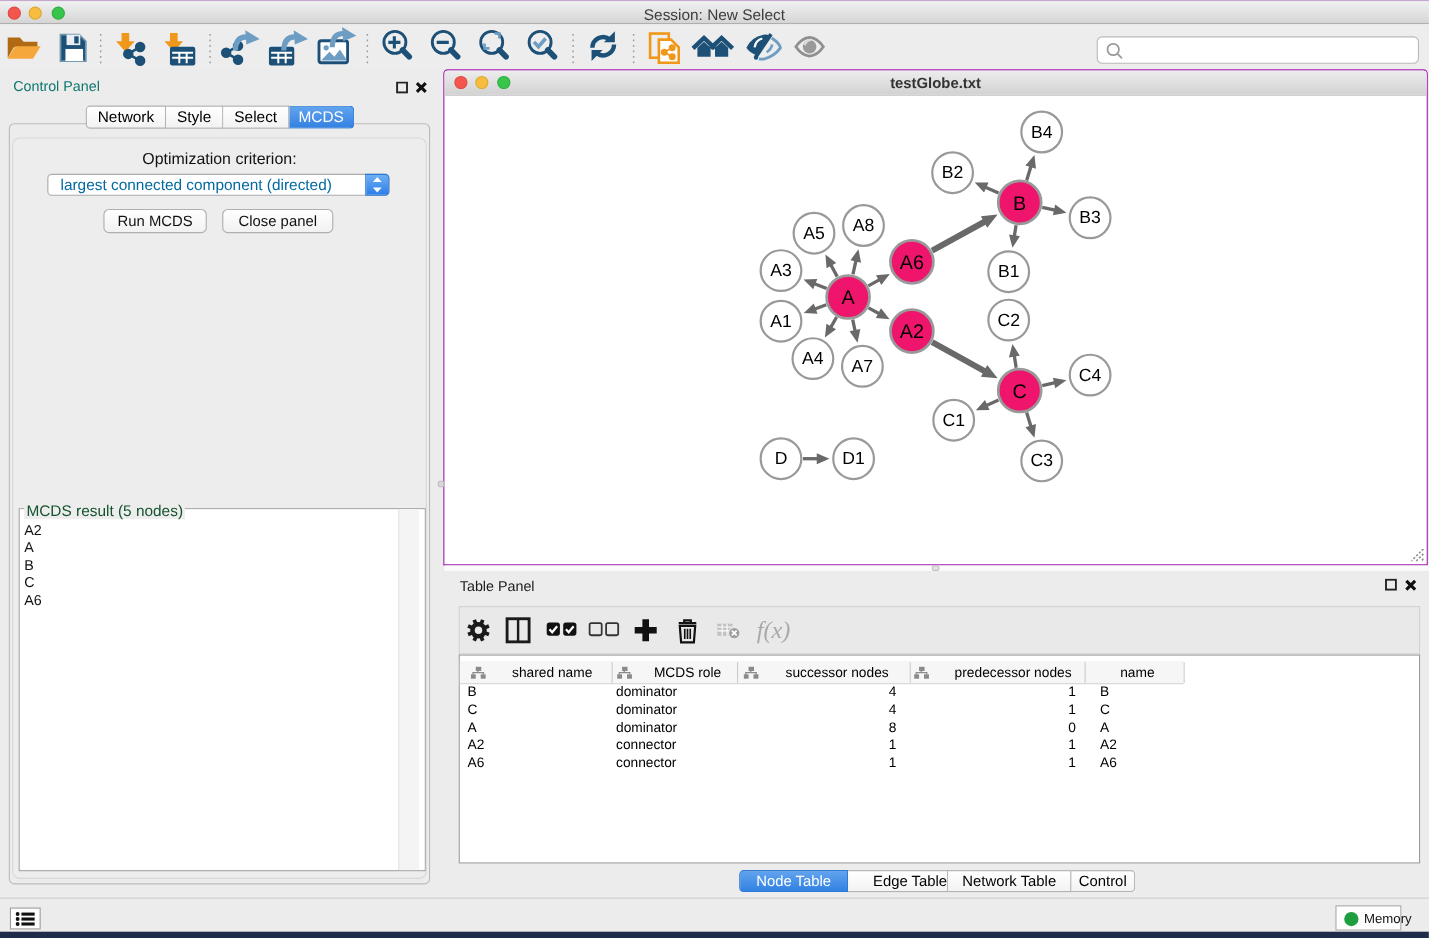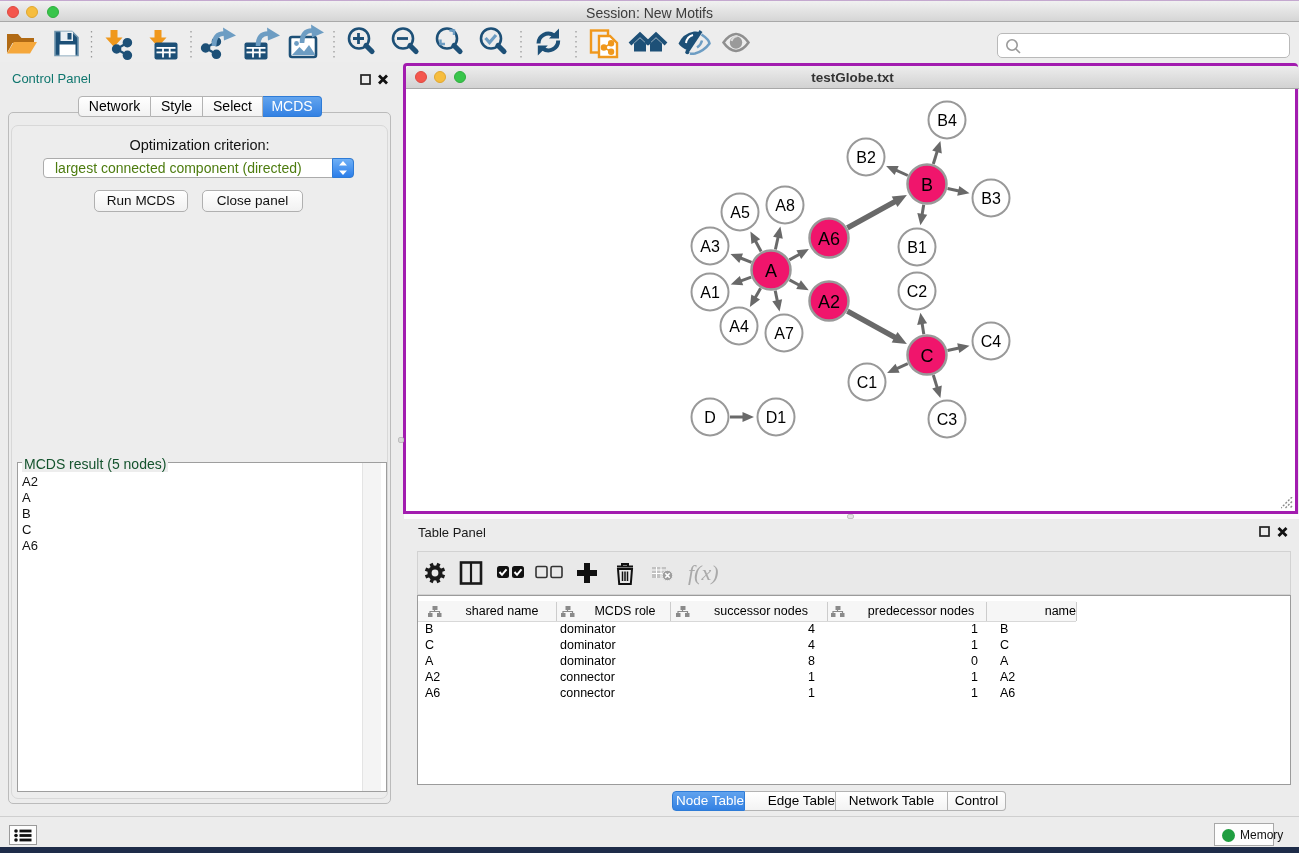--- a/index.html
+++ b/index.html
@@ -5,21 +5,21 @@
 body{font-family:"Liberation Sans",sans-serif;position:relative;background:#ececec}
 .abs{position:absolute}
 .ttl{border-radius:50%;width:12px;height:12px;display:inline-block}
 </style></head><body>
 
 <div class="abs" style="left:0;top:0;width:1299px;height:2px;background:#c4a8cf"></div>
 <div class="abs" style="left:0;top:1px;width:1299px;height:21px;background:linear-gradient(#f1f1f1,#d5d5d5);border-bottom:1px solid #a9a9a9">
  <span class="abs ttl" style="left:7px;top:5px;background:#f4564d;border:1px solid #dd4a41"></span>
  <span class="abs ttl" style="left:26px;top:5px;background:#f6bd3e;border:1px solid #e0a730"></span>
  <span class="abs ttl" style="left:47px;top:5px;background:#38c54b;border:1px solid #2fae3e"></span>
- <div class="abs" style="left:0;right:0;top:4px;text-align:center;font-size:14px;color:#3c3c3c">Session: New Motifs</div>
+ <div class="abs" style="left:0;right:0;top:4px;text-align:center;font-size:14px;color:#3c3c3c">Session: New Select</div>
 </div>
 <div class="abs" style="left:0;top:22px;width:1299px;height:40px;background:#ededed"></div>
 <svg class="abs" style="left:0;top:22px" width="1299" height="40">
     <path d="M7,31 V12 h11 l3.5,4 h12.5 v5 h-21.5 l-5.5,10z" fill="#b16a14"></path>
     <path d="M7,31.5 l6.8,-11.5 h23.2 l-7,11.5z" fill="#f5a73b"></path>
     <path d="M55,9.5 h17 l6,6 v18 h-23 z" fill="#1d5077"></path>
     <path d="M55,9.5 h17 l6,6 v18 h-23 z" fill="none" stroke="#6f94ad" stroke-width="1.6"></path>
     <rect x="60.5" y="9.5" width="12.5" height="9.5" fill="#e9eff4"></rect>
     <rect x="67.5" y="11" width="4" height="6.5" fill="#1d5077"></rect>
     <rect x="59.5" y="22.5" width="16" height="11" fill="#fff"></rect>
@@ -126,36 +126,36 @@
 <div class="abs" style="left:8px;top:112px;width:383px;height:692px;border:1px solid #bbbbbb;border-radius:5px;background:#ececec"></div>
 <div class="abs" style="left:11px;top:125px;width:377px;height:674px;border:1px solid #d8d8d8;border-radius:7px;background:#ededed"></div>
 <div class="abs" style="left:78px;top:96px;height:21px;display:flex;font-size:14px">
  <div style="width:73px;border:1px solid #b3b3b3;border-radius:4px 0 0 4px;background:linear-gradient(#ffffff,#f2f2f2);text-align:center;line-height:19px">Network</div>
  <div style="width:52px;border:1px solid #b3b3b3;border-left:none;background:linear-gradient(#ffffff,#f2f2f2);text-align:center;line-height:19px">Style</div>
  <div style="width:60px;border:1px solid #b3b3b3;border-left:none;background:linear-gradient(#ffffff,#f2f2f2);text-align:center;line-height:19px">Select</div>
  <div style="width:59px;border:1px solid #2e7bd6;border-left:none;border-radius:0 4px 4px 0;background:linear-gradient(#62a4ee,#3381e3);text-align:center;line-height:19px;color:#fff">MCDS</div>
 </div>
 <div class="abs" style="left:0;top:137px;width:399px;text-align:center;font-size:14.5px;color:#111">Optimization criterion:</div>
 <div class="abs" style="left:43px;top:158px;width:311px;height:20px;background:#fff;border:1px solid #ababab;border-radius:4px">
-  <div class="abs" style="left:11px;top:1px;font-size:14px;color:#4d7c0f">largest connected component (directed)</div>
+  <div class="abs" style="left:11px;top:1px;font-size:14px;color:#0369a1">largest connected component (directed)</div>
   <div class="abs" style="right:-1px;top:-1px;width:22px;height:20px;border-radius:0 4px 4px 0;background:linear-gradient(#6fb0f6,#2c7ee9);border:1px solid #2e7bd6">
     <svg width="20" height="18" style="position:absolute;left:0;top:0">
         <path d="M6,6.5 l4,-4.5 4,4.5 z M6,11.5 l4,4.5 4,-4.5 z" fill="#fff"></path>
       </svg>
   </div>
 </div>
 <div class="abs" style="left:94px;top:190px;width:94px;height:22px;background:linear-gradient(#ffffff,#f1f1f1);border:1px solid #b0b0b0;border-radius:5px;font-size:13.5px;text-align:center;line-height:20px;color:#111">Run MCDS</div>
 <div class="abs" style="left:202px;top:190px;width:101px;height:22px;background:linear-gradient(#ffffff,#f1f1f1);border:1px solid #b0b0b0;border-radius:5px;font-size:13.5px;text-align:center;line-height:20px;color:#111">Close panel</div>
 <div class="abs" style="left:17px;top:462px;width:370px;height:330px;border:1px solid #9e9e9e"></div>
 <div class="abs" style="left:18px;top:463px;width:368px;height:328px;background:#fff"></div>
 <div class="abs" style="left:362px;top:463px;width:19px;height:328px;background:#f4f4f4;border-left:1px solid #e4e4e4"></div>
 <div class="abs" style="left:22px;top:456px;font-size:14px;background:#ededed;padding:0 2px;color:#14532d">MCDS result (5 nodes)</div>
 <div class="abs" style="left:22px;top:474px;font-size:13px;line-height:16px;color:#111">A2<br>A<br>B<br>C<br>A6</div>
 
-<div class="abs" style="left:403px;top:63px;width:895px;height:451px;border:3px solid #a21caf;border-radius:4px 4px 0 0;background:#fff">
+<div class="abs" style="left:403px;top:63px;width:895px;height:451px;border:1px solid #a21caf;border-radius:4px 4px 0 0;background:#fff">
  <div class="abs" style="left:0;top:0;width:893px;height:23px;background:linear-gradient(#ededed,#d2d2d2);border-bottom:1px solid #a8a8a8;border-radius:4px 4px 0 0">
   <span class="abs ttl" style="left:9px;top:5px;background:#f4564d;border:1px solid #dd4a41"></span>
   <span class="abs ttl" style="left:28px;top:5px;background:#f6bd3e;border:1px solid #e0a730"></span>
   <span class="abs ttl" style="left:48px;top:5px;background:#38c54b;border:1px solid #2fae3e"></span>
   <div class="abs" style="left:0;right:0;top:4px;text-align:center;font-size:13.5px;font-weight:bold;color:#333">testGlobe.txt</div>
  </div>
  <svg class="abs" style="right:2px;bottom:2px" width="12" height="12">
       <path d="M11,0 L0,11 M11,4.5 L4.5,11 M11,9 L9,11" stroke="#8a8a8a" stroke-width="1.4" stroke-dasharray="2,1.6" fill="none"></path>
     </svg>
 </div>
@@ -319,21 +319,21 @@
       <rect x="4.5" y="0" width="5" height="4"></rect>
       <rect x="0" y="7" width="4.5" height="4"></rect>
       <rect x="9" y="7" width="4.5" height="4"></rect>
       <path d="M6.5,4 v2 M2,7 v-1.5 h9.5 V7" stroke="#8a8a8a" fill="none" stroke-width="1.2"></path>
     </g>
   </svg>
 <div class="abs" style="left:448px;top:604px;width:108px;text-align:center;font-size:12.5px">shared name</div>
 <div class="abs" style="left:580px;top:604px;width:90px;text-align:center;font-size:12.5px">MCDS role</div>
 <div class="abs" style="left:696px;top:604px;width:130px;text-align:center;font-size:12.5px">successor nodes</div>
 <div class="abs" style="left:851px;top:604px;width:140px;text-align:center;font-size:12.5px">predecessor nodes</div>
-<div class="abs" style="left:992px;top:604px;width:84px;text-align:right;font-size:12.5px">name</div>
+<div class="abs" style="left:992px;top:604px;width:84px;text-align:center;font-size:12.5px">name</div>
 <div class="abs" style="left:556px;top:602px;width:1px;height:19px;background:#cccccc"></div>
 <div class="abs" style="left:670px;top:602px;width:1px;height:19px;background:#cccccc"></div>
 <div class="abs" style="left:827px;top:602px;width:1px;height:19px;background:#cccccc"></div>
 <div class="abs" style="left:986px;top:602px;width:1px;height:19px;background:#cccccc"></div>
 <div class="abs" style="left:1076px;top:602px;width:1px;height:19px;background:#cccccc"></div>
 <div class="abs" style="left:425px;top:622px;font-size:12.5px">B</div>
 <div class="abs" style="left:560px;top:622px;font-size:12.5px">dominator</div>
 <div class="abs" style="left:700px;top:622px;width:115px;font-size:12.5px;text-align:right">4</div>
 <div class="abs" style="left:860px;top:622px;width:118px;font-size:12.5px;text-align:right">1</div>
 <div class="abs" style="left:1000px;top:622px;font-size:12.5px">B</div>
@@ -351,21 +351,21 @@
 <div class="abs" style="left:560px;top:670px;font-size:12.5px">connector</div>
 <div class="abs" style="left:700px;top:670px;width:115px;font-size:12.5px;text-align:right">1</div>
 <div class="abs" style="left:860px;top:670px;width:118px;font-size:12.5px;text-align:right">1</div>
 <div class="abs" style="left:1000px;top:670px;font-size:12.5px">A2</div>
 <div class="abs" style="left:425px;top:686px;font-size:12.5px">A6</div>
 <div class="abs" style="left:560px;top:686px;font-size:12.5px">connector</div>
 <div class="abs" style="left:700px;top:686px;width:115px;font-size:12.5px;text-align:right">1</div>
 <div class="abs" style="left:860px;top:686px;width:118px;font-size:12.5px;text-align:right">1</div>
 <div class="abs" style="left:1000px;top:686px;font-size:12.5px">A6</div>
 <div class="abs" style="left:672px;top:791px;height:20px;display:flex;font-size:13.5px">
- <div style="width:73px;border:1px solid #2e7bd6;border-radius:4px 0 0 4px;background:linear-gradient(#61a3ee,#3381e3);color:#fff;text-align:right;line-height:18px">Node Table</div>
+ <div style="width:99px;border:1px solid #2e7bd6;border-radius:4px 0 0 4px;background:linear-gradient(#61a3ee,#3381e3);color:#fff;text-align:center;line-height:18px">Node Table</div>
  <div style="width:91px;border:1px solid #b3b3b3;border-left:none;background:linear-gradient(#ffffff,#f3f3f3);text-align:right;line-height:18px">Edge Table</div>
  <div style="width:112px;border:1px solid #b3b3b3;border-left:none;background:linear-gradient(#ffffff,#f3f3f3);text-align:center;line-height:18px">Network Table</div>
  <div style="width:58px;border:1px solid #b3b3b3;border-left:none;border-radius:0 4px 4px 0;background:linear-gradient(#ffffff,#f3f3f3);text-align:center;line-height:18px">Control</div>
 </div>
 
 <div class="abs" style="left:0;top:816px;width:1299px;height:31px;background:#ececec;border-top:1px solid #cfcfcf">
  <div class="abs" style="left:9px;top:8px;width:28px;height:20px;background:#fdfdfd;border:1px solid #9a9a9a">
   <svg width="18" height="13" style="position:absolute;left:4px;top:3px">
         <g fill="#111">
           <circle cx="2" cy="2" r="1.8"></circle>

